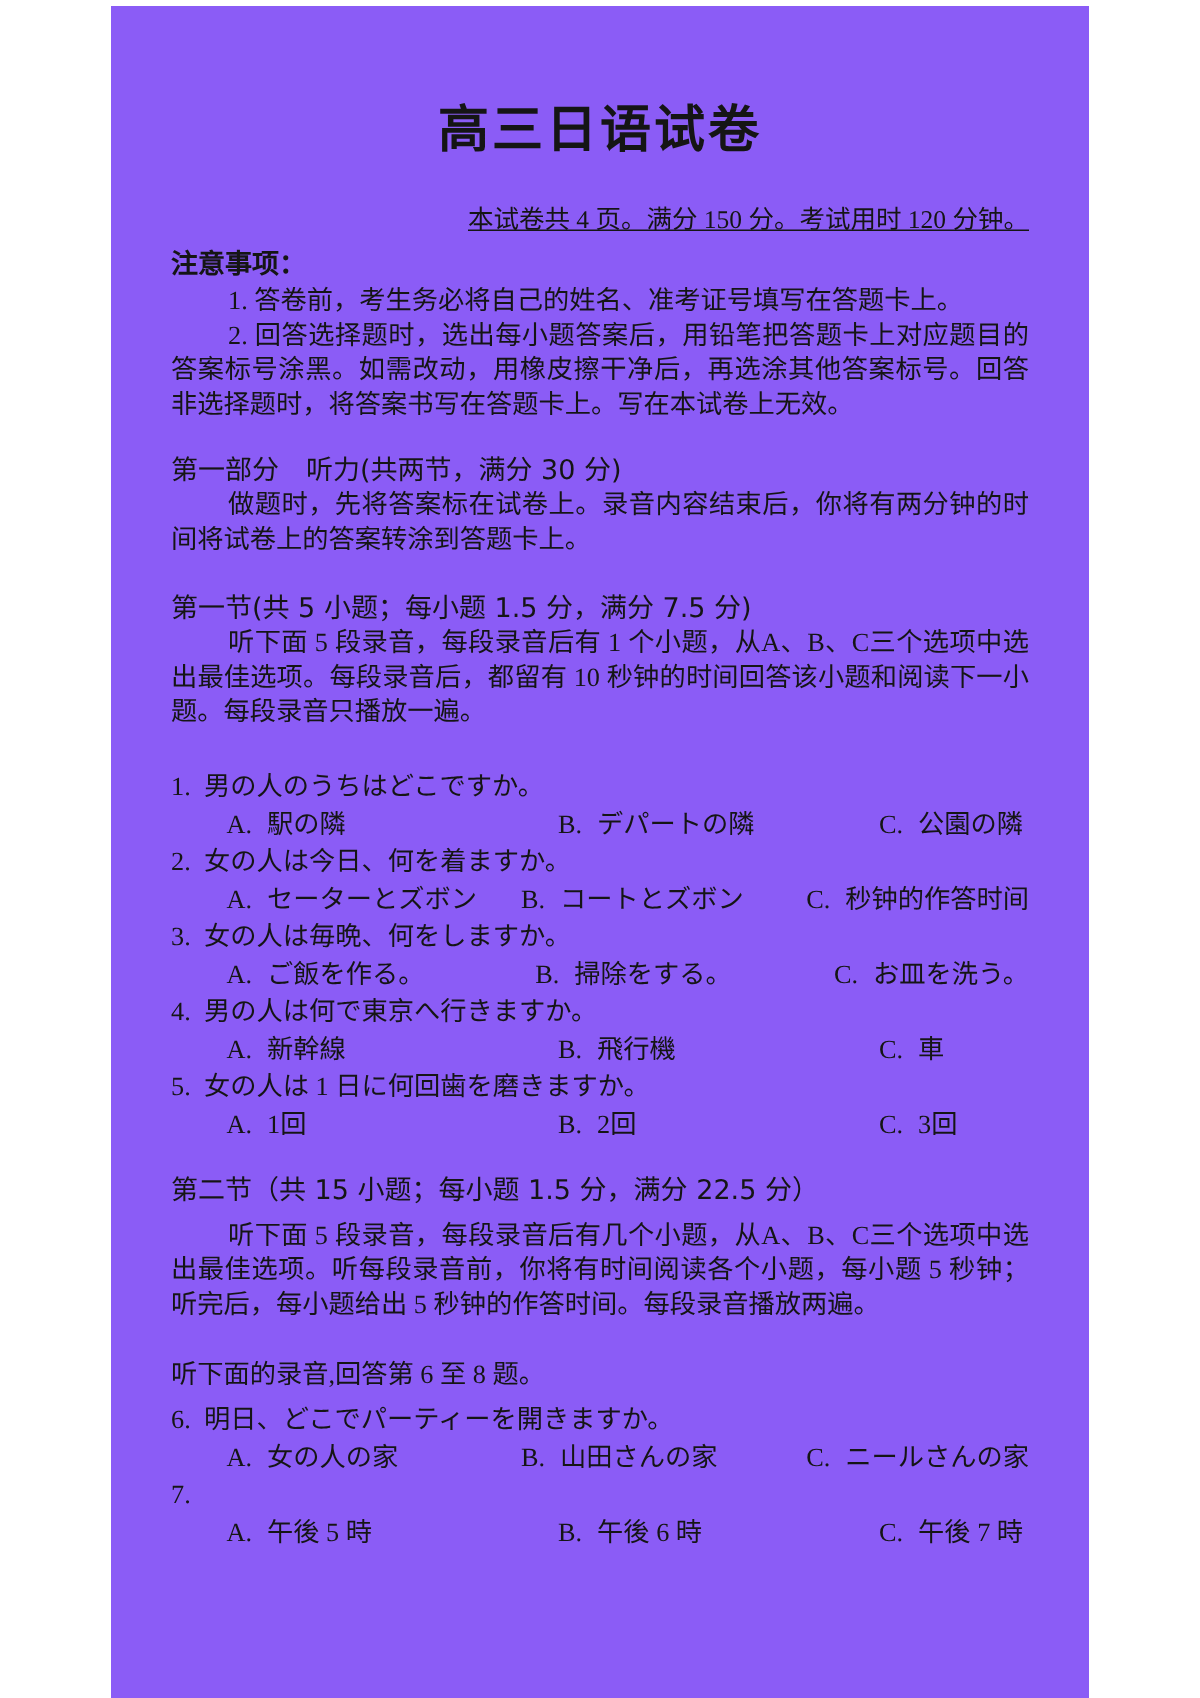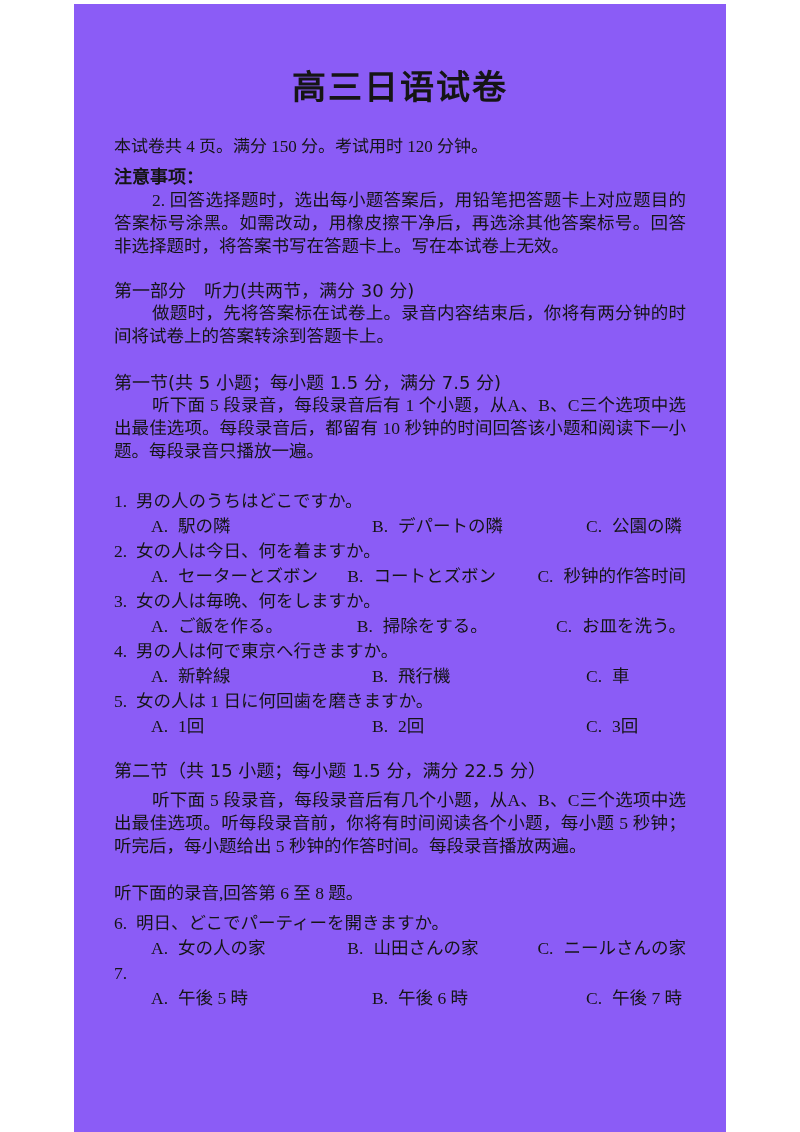--- a/index.html
+++ b/index.html
@@ -20,23 +20,24 @@
     margin-top: 62px;
     text-align: center;
     font-family: "DejaVu Sans", sans-serif;
     font-weight: 900;
     font-size: 34px;
     line-height: 42px;
     letter-spacing: 2px;
   }
   .subtitle {
     margin-top: 28px;
-    text-align: left;
+    text-align: right;
     font-size: 17px;
     line-height: 22px;
+    text-decoration: underline;
   }
   .notice-head {
     margin-top: 7px;
     font-family: "DejaVu Sans", sans-serif;
     font-weight: 700;
     font-size: 18px;
     line-height: 24px;
   }
   .body-par {
     font-size: 17.5px;
@@ -94,20 +95,21 @@
 <body>
 
 <div class="page">
   <div class="inner">
 
     <h1 class="doc-title">高三日语试卷</h1>
 
     <div class="subtitle">本试卷共 4 页。满分 150 分。考试用时 120 分钟。</div>
 
     <div class="notice-head">注意事项：</div>
+    <p class="body-par">1. 答卷前，考生务必将自己的姓名、准考证号填写在答题卡上。</p>
     <p class="body-par">2. 回答选择题时，选出每小题答案后，用铅笔把答题卡上对应题目的答案标号涂黑。如需改动，用橡皮擦干净后，再选涂其他答案标号。回答非选择题时，将答案书写在答题卡上。写在本试卷上无效。</p>
 
     <div class="sec-head part1-head">第一部分　听力(共两节，满分 30 分)</div>
     <p class="body-par">做题时，先将答案标在试卷上。录音内容结束后，你将有两分钟的时间将试卷上的答案转涂到答题卡上。</p>
 
     <div class="sec-head sec1-head">第一节(共 5 小题；每小题 1.5 分，满分 7.5 分)</div>
     <p class="body-par">听下面 5 段录音，每段录音后有 1 个小题，从A、B、C三个选项中选出最佳选项。每段录音后，都留有 10 秒钟的时间回答该小题和阅读下一小题。每段录音只播放一遍。</p>
 
     <div class="q-block q-block-1">
 

